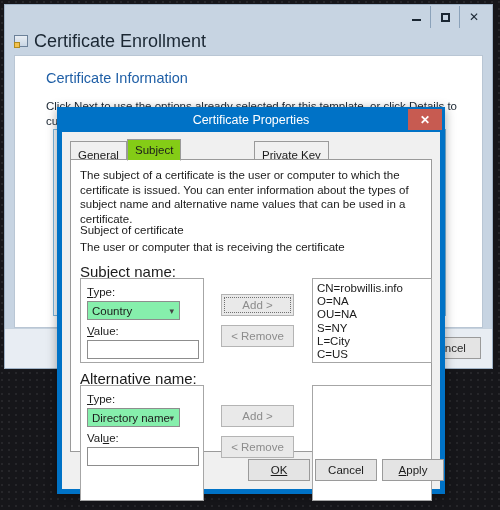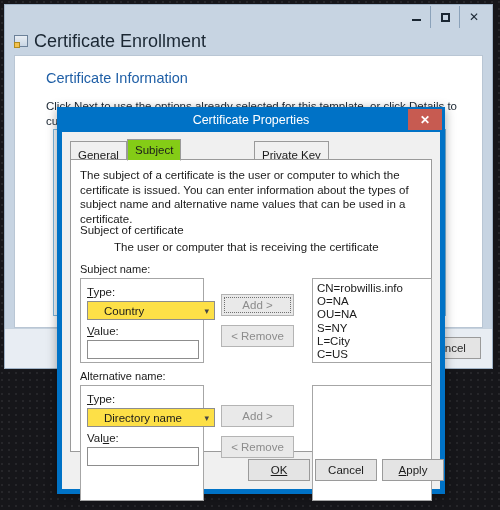--- a/index.html
+++ b/index.html
@@ -242,26 +242,26 @@
     font-size: 11.5px;
     color: #1b1b1b;
     line-height: 14.5px;
   }
   .sec-label-1 {
     position: absolute; left: 9px; top: 64px;
     font-size: 11.5px; color: #1b1b1b;
   }
   .sec-label-2 {
     position: absolute; left: 9px; top: 81px;
-    font-size: 11.5px; color: #1b1b1b; margin-left: 34px;
+    font-size: 11.5px; color: #1b1b1b;
   }
 
   .grp-label {
     position: absolute;
-    font-size: 11px;
+    font-size: 15px;
     color: #1b1b1b;
   }
   .grp-label.subj { left: 9px; top: 103px; }
   .grp-label.alt  { left: 9px; top: 210px; }
 
   .fieldbox {
     position: absolute;
     background: #ffffff;
     border: 1px solid #a6a6a6;
     box-sizing: border-box;
@@ -273,26 +273,26 @@
     position: absolute;
     left: 6px;
     font-size: 11.5px;
     color: #1b1b1b;
   }
   .acc { text-decoration: underline; }
 
   .combo {
     position: absolute;
     left: 6px;
-    width: 128px; height: 19px;
-    background: #fde047;
+    width: 93px; height: 19px;
+    background: #86efac;
     border: 1px solid #8d8d8d;
     box-sizing: border-box;
     display: flex; align-items: center;
-    padding-left: 16px;
+    padding-left: 4px;
     font-size: 11.5px;
     color: #1b1b1b;
   }
   .combo .chev {
     position: absolute;
     right: 5px;
     font-size: 9px;
     color: #444;
   }
   .txtinput {

